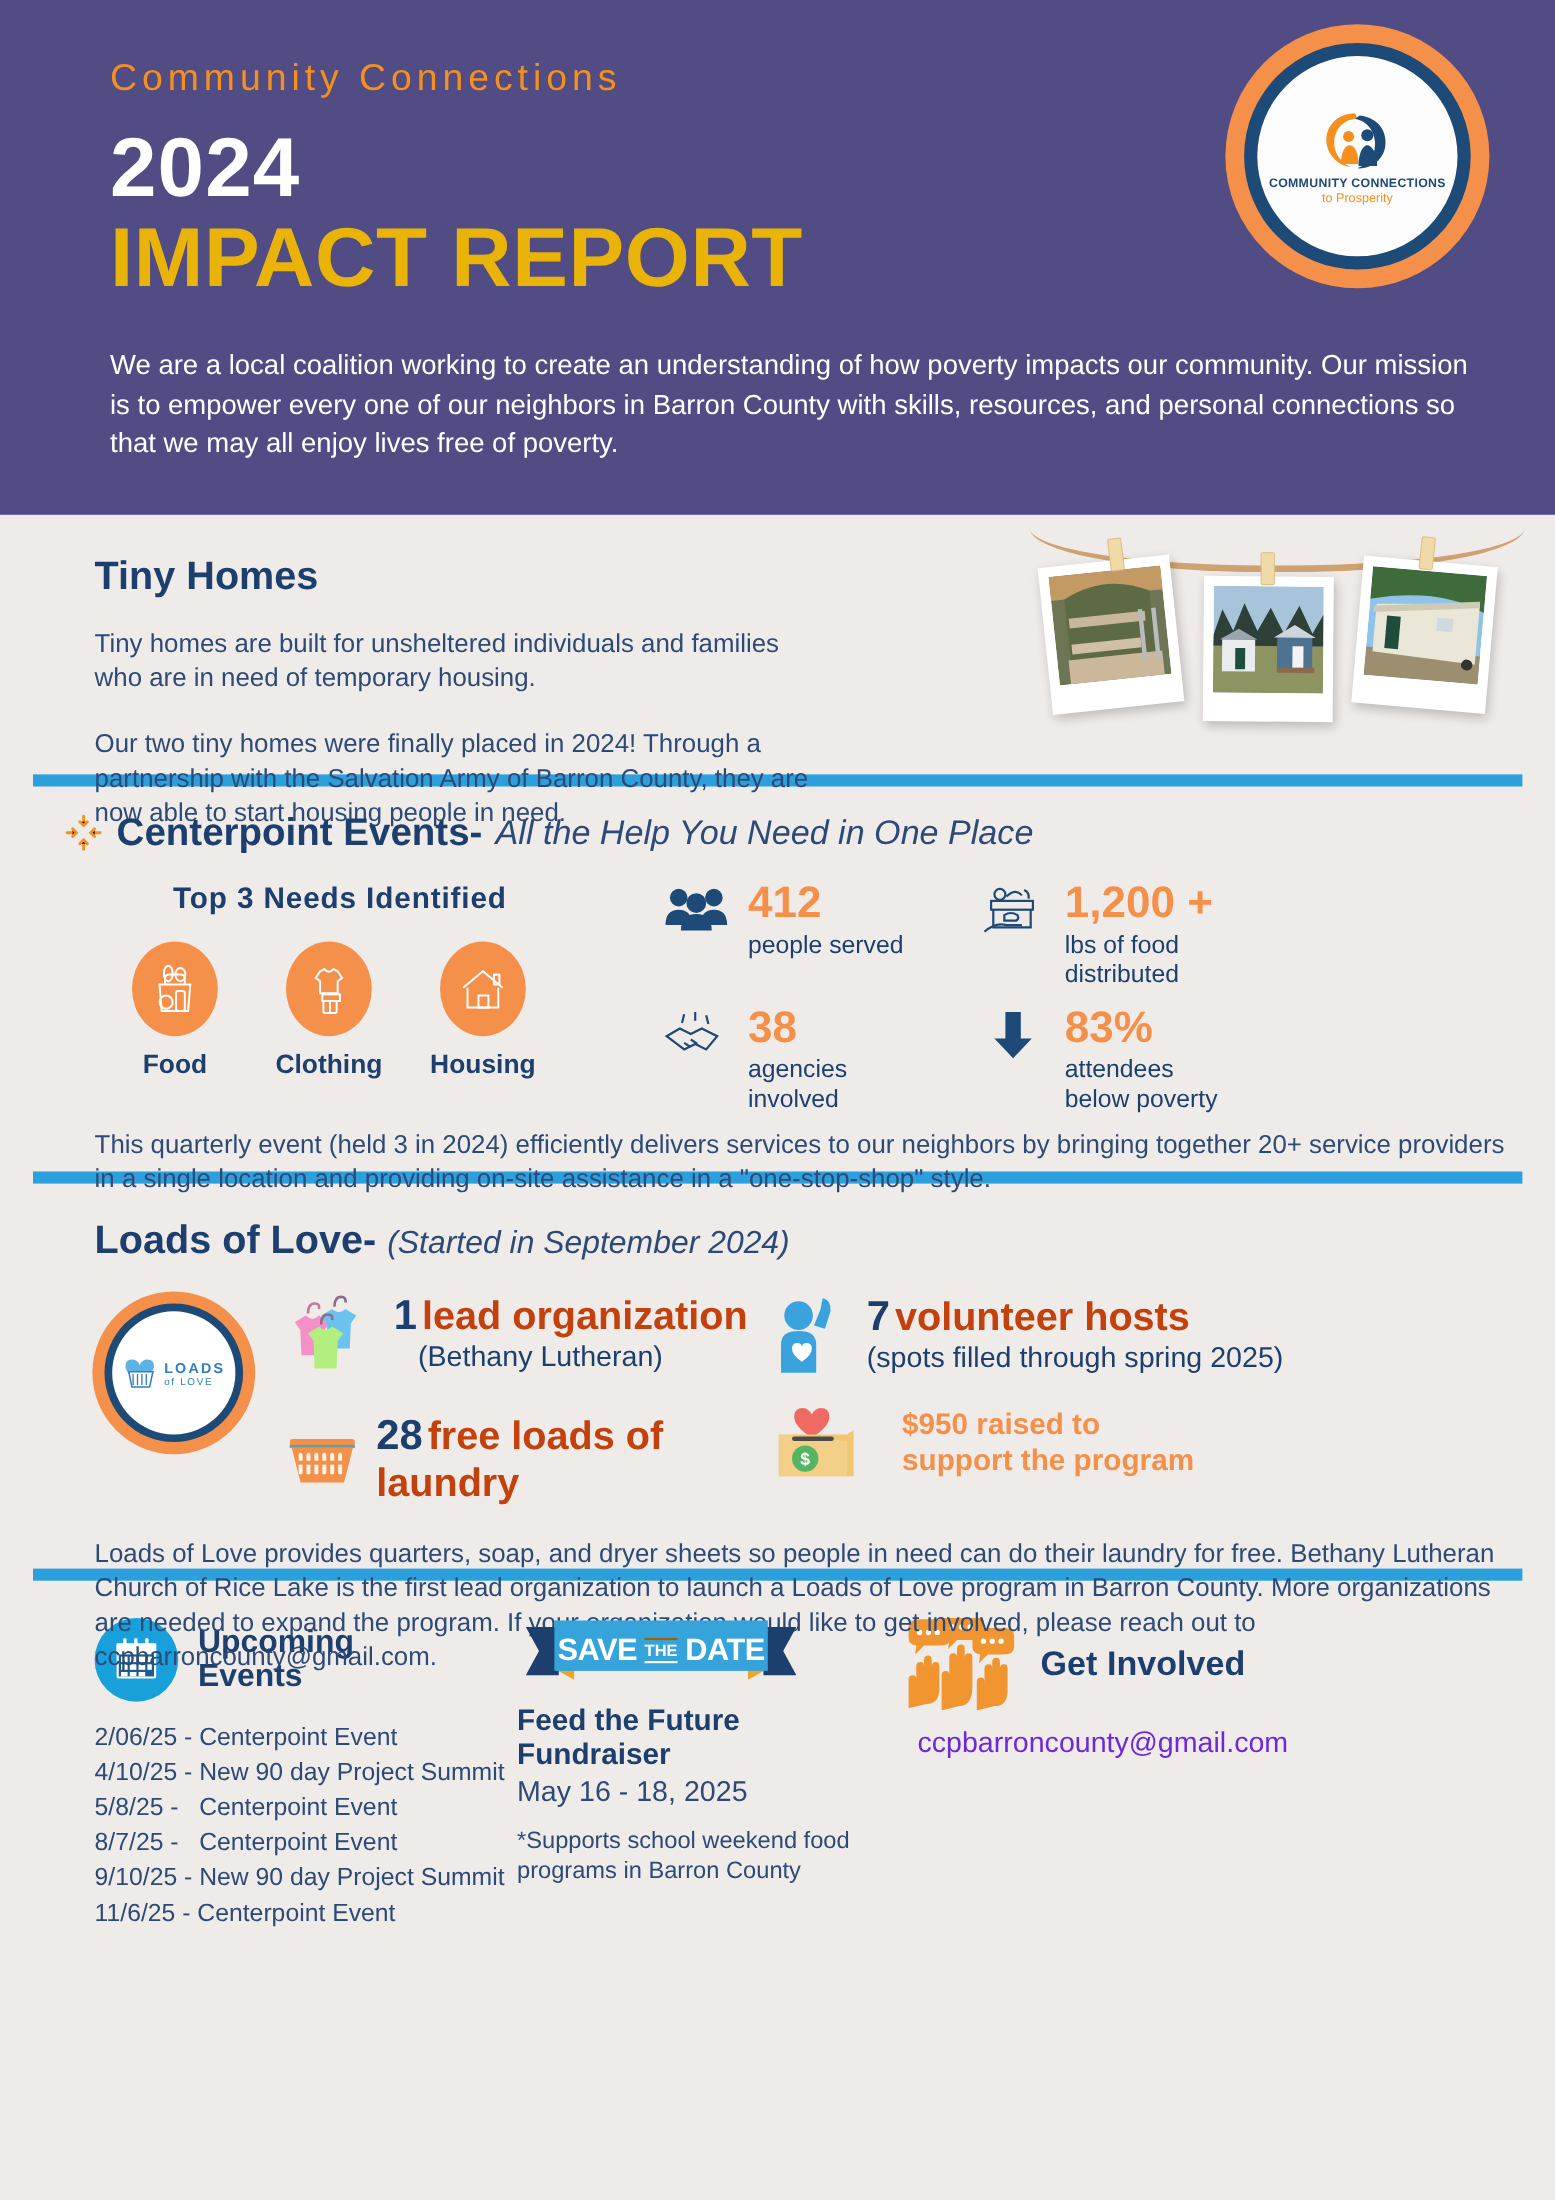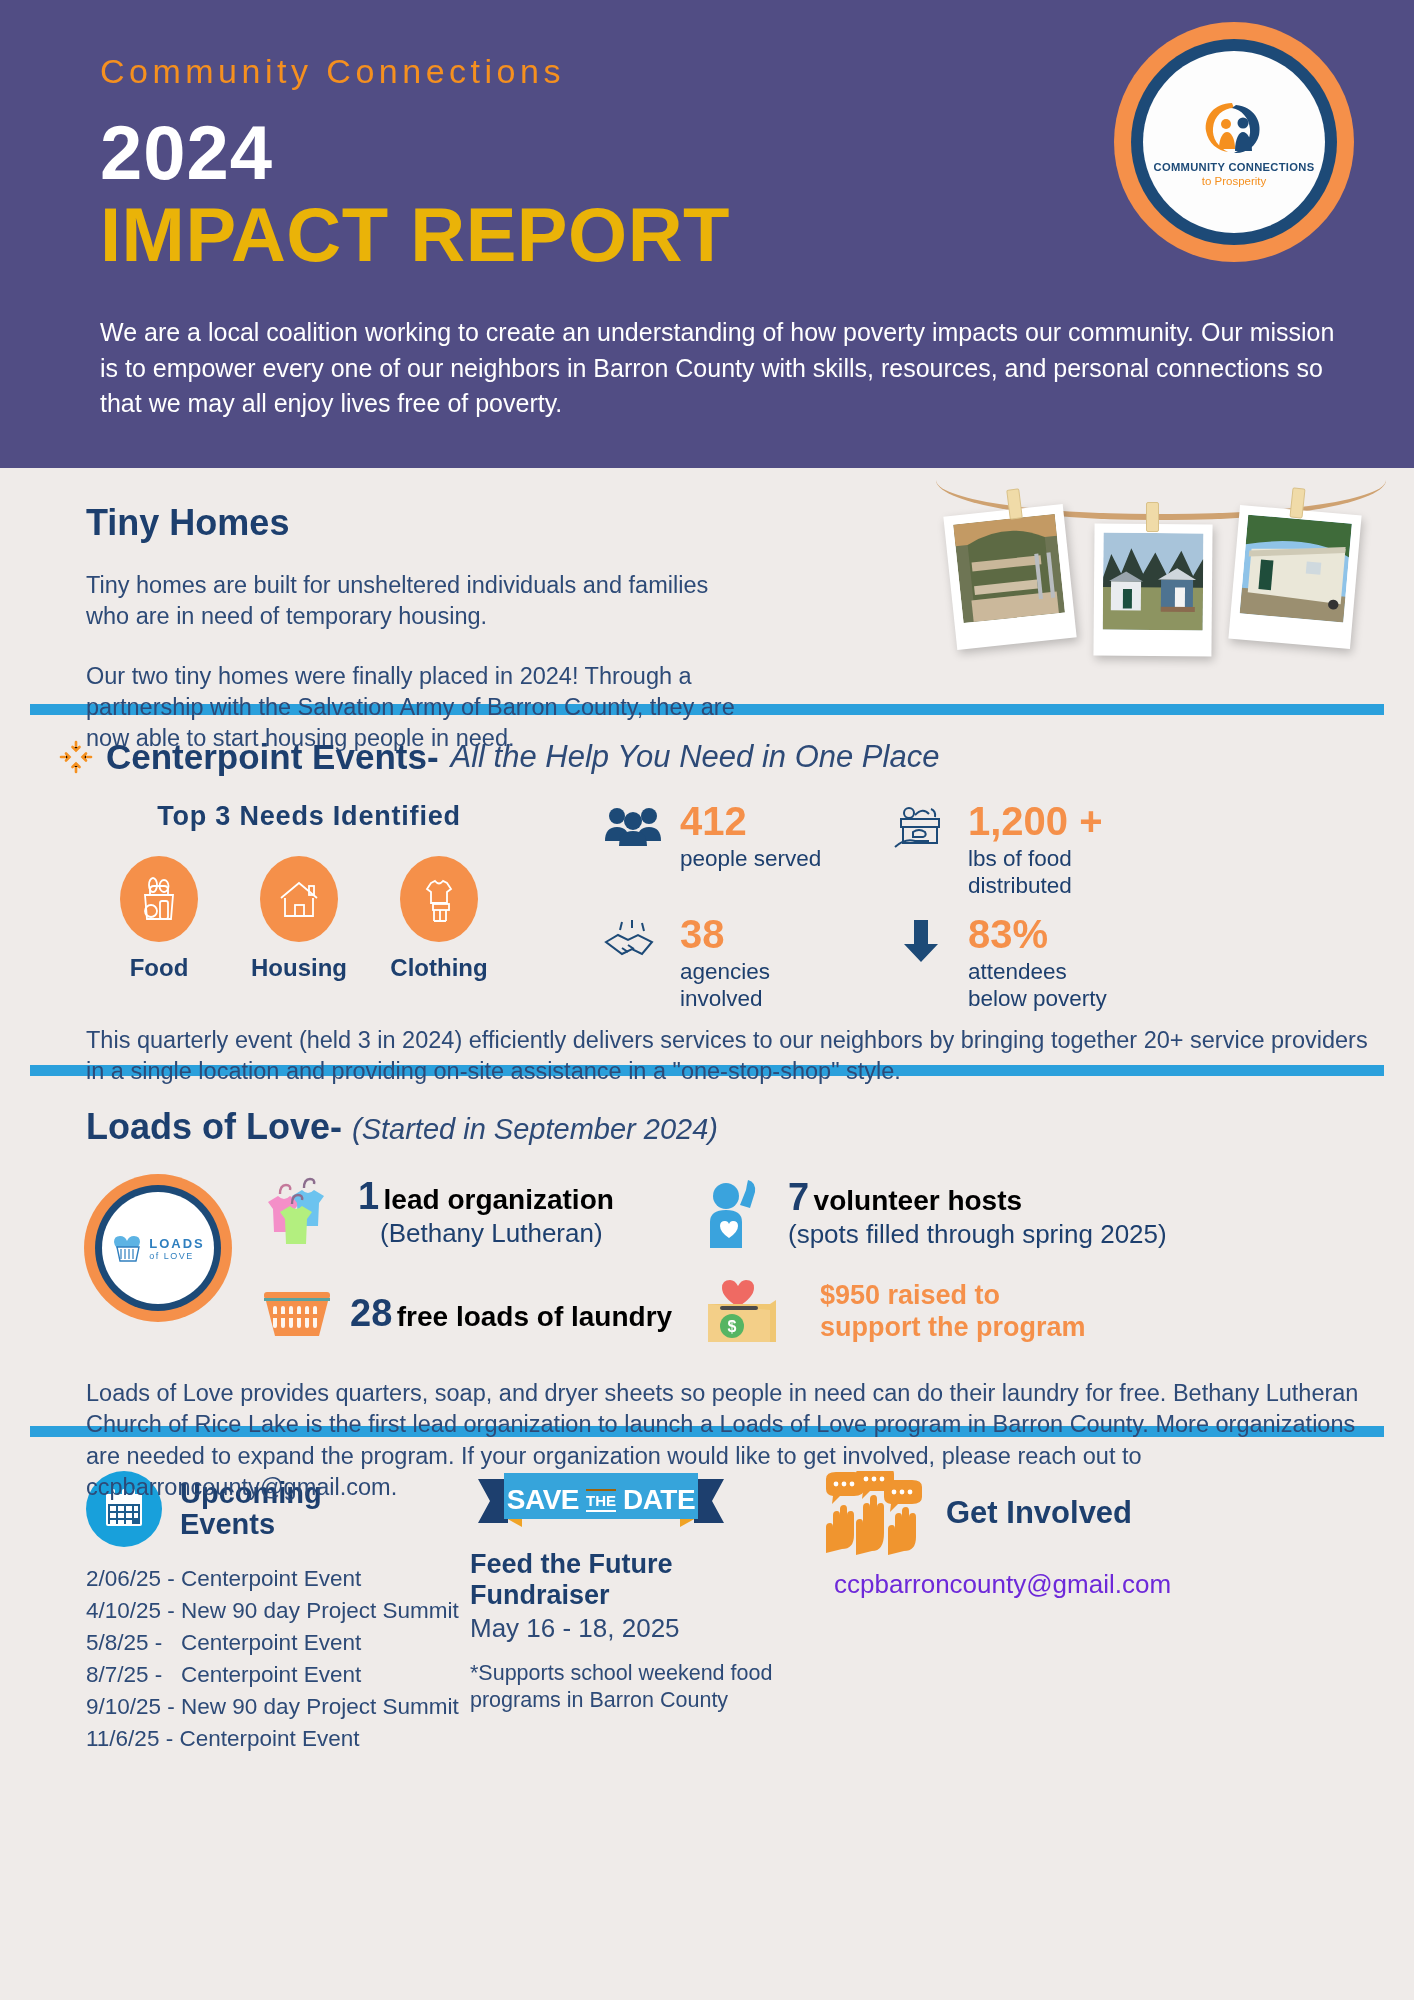--- a/index.html
+++ b/index.html
@@ -144,21 +144,21 @@
     width: 112px; height: 112px; border-radius: 50%; background: #fff;
     display: flex; flex-direction: column; align-items: center; justify-content: center;
   }
   .lol-logo-t { font-size: 13px; color: #2f7fbf; letter-spacing: 2px; font-weight: 600; }
   .lol-logo-t2 { font-size: 9px; color: #2f7fbf; letter-spacing: 1.5px; }
 
   .lol-mid { width: 470px; padding-left: 26px; }
   .lol-item { display: flex; align-items: center; gap: 14px; }
   .lol-item + .lol-item { margin-top: 34px; }
   .big-num { font-size: 38px; font-weight: 700; color: #1d3f6e; }
-  .lol-strong { font-size: 28px; font-weight: 700; color: #000000; }
+  .lol-strong { font-size: 36px; font-weight: 700; color: #c2410c; }
   .lol-paren { font-size: 26px; color: #1d3f6e; }
   .lol-right { flex: 1; }
   .raise-text { font-size: 27px; font-weight: 700; color: #f5904a; line-height: 1.18; }
   .lol-note { padding: 0 40px 0 86px; margin-top: 28px; }
 
   
   .footer { display: flex; padding: 34px 0 0 0; }
   .f-col1 { width: 470px; padding-left: 86px; }
   .f-col2 { width: 330px; }
   .f-col3 { flex: 1; padding-left: 22px; }
@@ -293,39 +293,39 @@
                 <ellipse cx="16" cy="10" rx="4" ry="7"></ellipse>
                 <ellipse cx="27" cy="11" rx="4.5" ry="6"></ellipse>
                 <circle cx="14" cy="36" r="6"></circle>
                 <rect x="23" y="26" width="8" height="18" rx="2"></rect>
               </svg>
             </div>
             <div class="need-label">Food</div>
           </div>
           <div class="need">
             <div class="need-circle">
+              <svg width="44" height="48" viewBox="0 0 44 48" fill="none" stroke="#fff" stroke-width="1.8">
+                <path d="M14 8 L18 6 Q22 11 26 6 L30 8 L34 14 L30 17 L30 28 L14 28 L14 17 L10 14 Z"></path>
+                <rect x="16" y="29" width="16" height="6"></rect>
+                <path d="M17 35 L17 46 M23 35 L23 46 M29 35 L29 46"></path>
+                <path d="M17 46 L23 46 M23 46 L29 46"></path>
+              </svg>
+            </div>
+            <div class="need-label">Clothing</div>
+          </div>
+          <div class="need">
+            <div class="need-circle">
               <svg width="46" height="46" viewBox="0 0 46 46" fill="none" stroke="#fff" stroke-width="1.8">
                 <path d="M5 22 L23 7 L41 22"></path>
                 <path d="M9 22 L9 40 L37 40 L37 22"></path>
                 <rect x="33" y="10" width="5" height="9"></rect>
                 <rect x="19" y="29" width="9" height="11"></rect>
               </svg>
             </div>
             <div class="need-label">Housing</div>
-          </div>
-          <div class="need">
-            <div class="need-circle">
-              <svg width="44" height="48" viewBox="0 0 44 48" fill="none" stroke="#fff" stroke-width="1.8">
-                <path d="M14 8 L18 6 Q22 11 26 6 L30 8 L34 14 L30 17 L30 28 L14 28 L14 17 L10 14 Z"></path>
-                <rect x="16" y="29" width="16" height="6"></rect>
-                <path d="M17 35 L17 46 M23 35 L23 46 M29 35 L29 46"></path>
-                <path d="M17 46 L23 46 M23 46 L29 46"></path>
-              </svg>
-            </div>
-            <div class="need-label">Clothing</div>
           </div>
         </div>
       </div>
 
       <div class="cp-right">
         <div class="stat-grid">
 
           <div class="stat">
             <div class="stat-ic">
               <svg width="58" height="42" viewBox="0 0 58 42" fill="#1d4a77">

